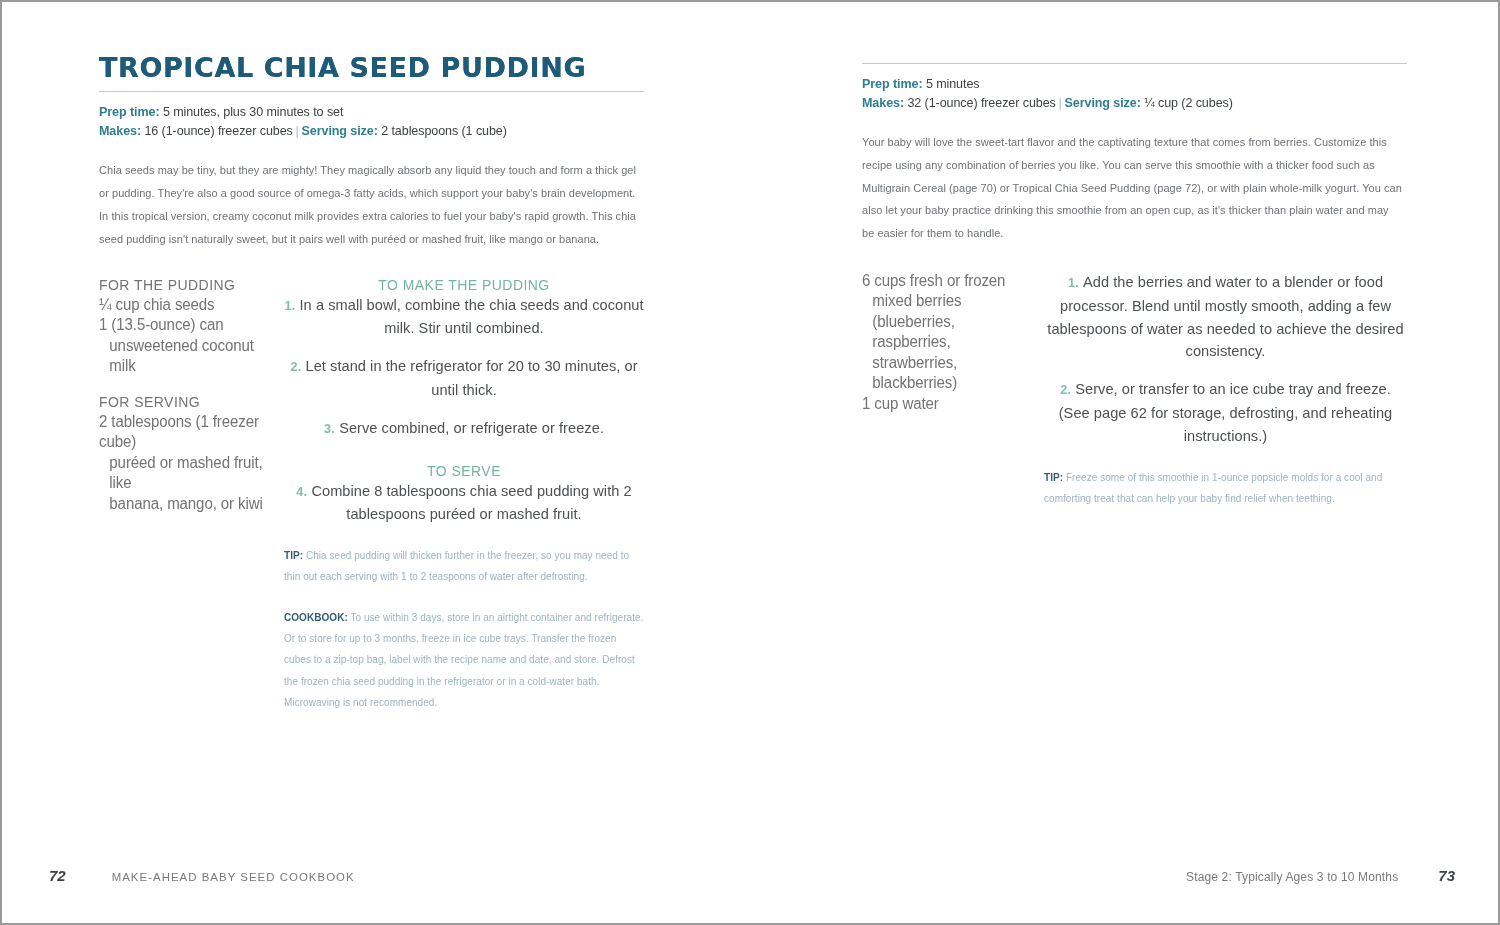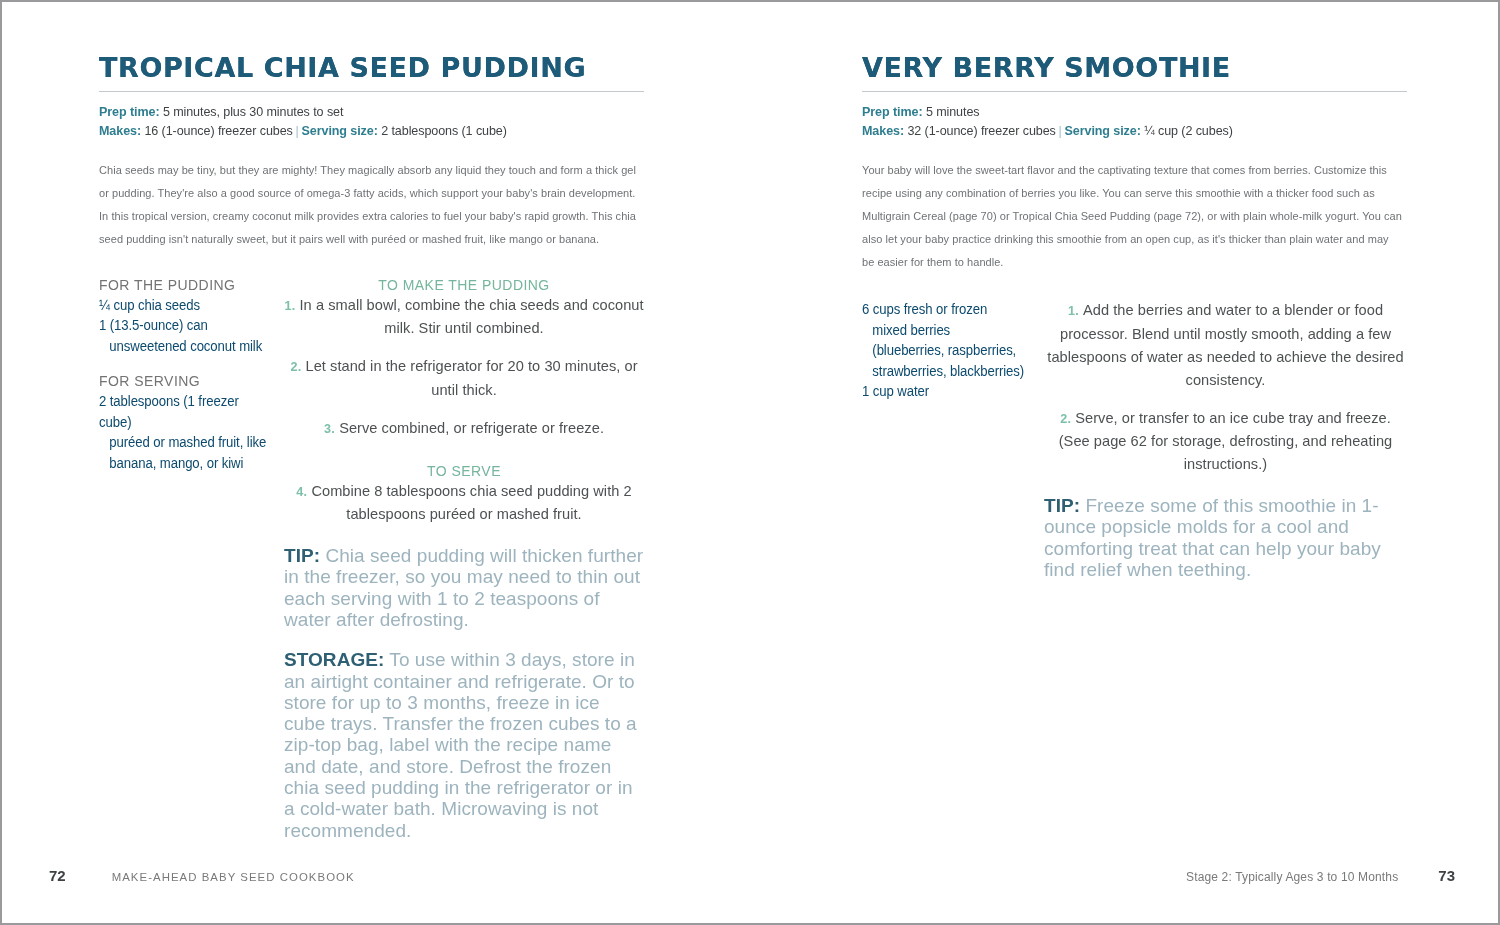--- a/index.html
+++ b/index.html
@@ -131,23 +131,23 @@
     margin: 0 0 2px 0;
     text-transform: uppercase;
   }
   .ing-group + .ing-group { margin-top: 17px; }
 
   .ing-list {
     list-style: none;
     margin: 0;
     padding: 0;
     font-family: "Liberation Sans Narrow", "Liberation Sans", sans-serif;
-    font-size: 14px;
+    font-size: 16px;
     line-height: 20.5px;
-    color: #0c4a6e;
+    color: #737373;
     letter-spacing: -0.1px;
   }
   .ing-list li {
     transform: scaleX(0.94);
     transform-origin: left center;
   }
   .ing-list li .cont {
     display: block;
     padding-left: 11px;
   }
@@ -176,21 +176,21 @@
   .step:last-child { margin-bottom: 0; }
   .step .num {
     color: #7cc0a7;
     font-weight: 700;
     font-size: 12.6px;
     letter-spacing: 0.3px;
     margin-right: 4px;
   }
 
   .note {
-    font-size: 19px;
+    font-size: 10px;
     line-height: 21.3px;
     color: #9db4be;
     margin: 19px 0 0 0;
     letter-spacing: 0.05px;
   }
   .note .lbl {
     color: #2e5f73;
     font-weight: 700;
   }
 
@@ -202,20 +202,21 @@
     color: #77797b;
     font-size: 11.4px;
     letter-spacing: 1.05px;
     white-space: nowrap;
   }
   .footer .pg {
     font-size: 15px;
     font-weight: 700;
     color: #3f4245;
     letter-spacing: 0;
+    font-style: italic;
   }
   .footer-left  { left: 47px;  }
   .footer-left .pg  { margin-right: 46px; }
   .footer-right { right: 47px; }
   .footer-right .rh { letter-spacing: 0.15px; font-size: 12px; }
   .footer-right .pg { margin-left: 40px; }
 </style>
 </head>
 <body>
 
@@ -290,37 +291,36 @@
           <p class="step">
             <span class="num">4.</span><span>Combine 8 tablespoons chia seed pudding with 2 tablespoons puréed or mashed fruit.</span>
           </p>
 
           <p class="note">
             <span class="lbl">TIP:</span>
             <span>Chia seed pudding will thicken further in the freezer, so you may need to thin out each serving with 1 to 2 teaspoons of water after defrosting.</span>
           </p>
 
           <p class="note">
-            <span class="lbl">STORAGE:</span>
+            <span class="lbl">COOKBOOK:</span>
             <span>To use within 3 days, store in an airtight container and refrigerate. Or to store for up to 3 months, freeze in ice cube trays. Transfer the frozen cubes to a zip-top bag, label with the recipe name and date, and store. Defrost the frozen chia seed pudding in the refrigerator or in a cold-water bath. Microwaving is not recommended.</span>
           </p>
 
         </div>
       </div>
     </div>
 
     <div class="footer footer-left">
       <span class="pg">72</span><span class="rh">MAKE-AHEAD BABY SEED COOKBOOK</span>
     </div>
   </div>
 
   <div class="page page-right">
     <div class="recipe">
 
-      <h1 class="recipe-title">VERY BERRY SMOOTHIE</h1>
       <div class="title-rule"></div>
 
       <div class="meta">
         <div>
           <b>Prep time:</b>
           <span>5 minutes</span>
         </div>
         <div>
           <b>Makes:</b>
           <span>32 (1-ounce) freezer cubes</span><span class="sep">|</span><b>Serving size:</b>

